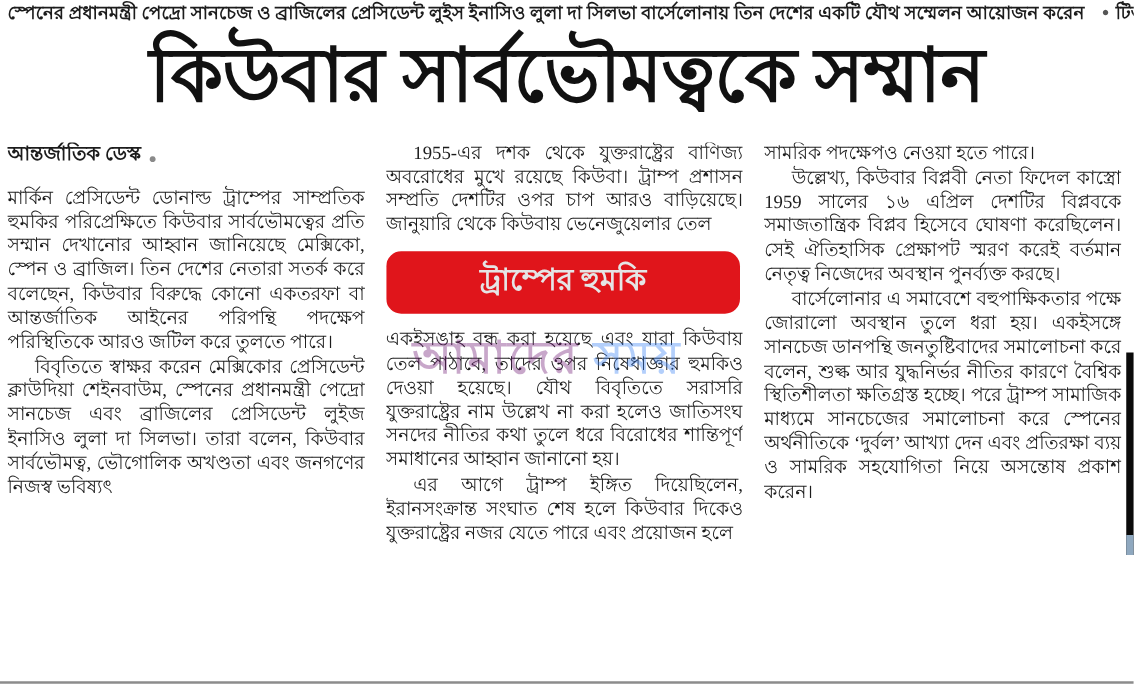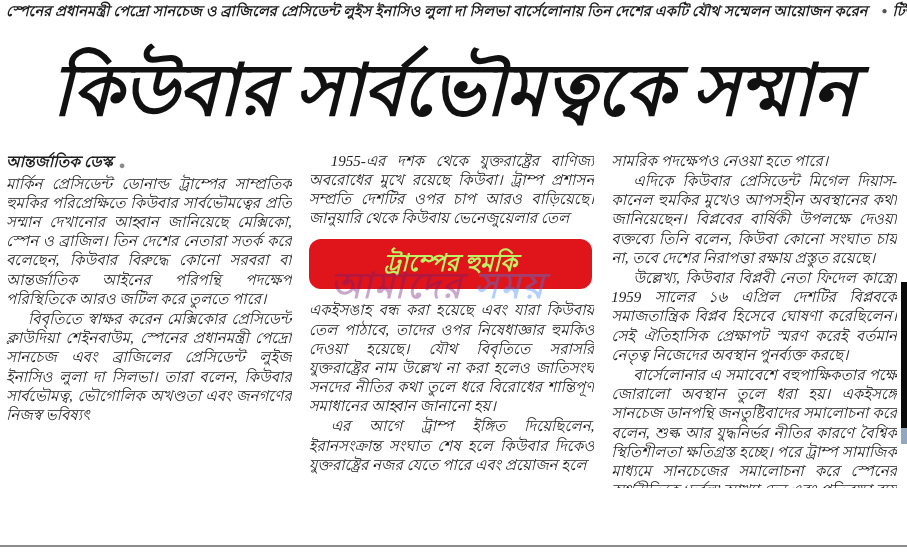--- a/index.html
+++ b/index.html
@@ -4,38 +4,38 @@
 <style>
   html,body{margin:0;padding:0;}
   body{
     width:907px;height:558px;
     background:#ffffff;
     font-family:"Liberation Serif","DejaVu Serif",serif;
     color:#1c1c1c;
     overflow:hidden;
     position:relative;
   }
-  .page{position:relative;width:907px;height:528px;font-style:italic;}
+  .page{position:relative;width:907px;height:528px;}
 
   
   .kicker{
     display:flex;justify-content:space-between;align-items:flex-start;
     padding:2px 10px 0 6px;
     font-size:14.5px;font-weight:bold;line-height:1.25;
     white-space:nowrap;
   }
   .kicker-caption{letter-spacing:0.1px;}
   .kicker-credit{display:flex;align-items:center;gap:5px;margin-left:14px;}
   .kicker-credit .bullet{font-size:10px;color:#555;line-height:1;}
 
   
   .headline{
-    margin:24px 0 4px 0;
+    margin:2px 0 4px 0;
     text-align:center;
-    font-size:72px;
+    font-size:60px;
     font-weight:bold;
     line-height:1.33;
     letter-spacing:-0.5px;
     color:#111;
   }
   .headline .hl-line{display:block;}
 
   
   .columns{
     display:flex;
@@ -49,30 +49,30 @@
     font-size:15px;
     line-height:1.28;
     text-align:justify;
     overflow:hidden;
   }
   .col p{margin:0 0 1px 0;}
   .col p.indent{text-indent:22px;}
   .byline{
     font-weight:bold;
     font-size:15.5px;
-    margin-bottom:3px;
+    margin-bottom:16px;
     display:flex;align-items:flex-end;gap:6px;
   }
   .byline .byline-bullet{color:#8a8a8a;font-size:11px;}
 
   
   .highlight{
     background:#e0151b;
     border-radius:12px;
-    color:#bef264;
+    color:#e5e5e5;
     font-weight:bold;
     font-size:24px;
     text-align:center;
     padding:9px 0 11px 0;
     margin:10px 2px 12px 0;
   }
 
   
   .watermark{
     position:absolute;
@@ -123,36 +123,35 @@
     <span class="hl-line">কিউবার সার্বভৌমত্বকে সম্মান</span>
   </h1>
 
   <div class="columns">
 
     <div class="col">
       <div class="byline">
         <span>আন্তর্জাতিক ডেস্ক</span>
         <span class="byline-bullet">●</span>
       </div>
-      <p>মার্কিন প্রেসিডেন্ট ডোনাল্ড ট্রাম্পের সাম্প্রতিক হুমকির পরিপ্রেক্ষিতে কিউবার সার্বভৌমত্বের প্রতি সম্মান দেখানোর আহ্বান জানিয়েছে মেক্সিকো, স্পেন ও ব্রাজিল। তিন দেশের নেতারা সতর্ক করে বলেছেন, কিউবার বিরুদ্ধে কোনো সরবরা বা আন্তর্জাতিক আইনের পরিপন্থি পদক্ষেপ পরিস্থিতিকে আরও জটিল করে তুলতে পারে।</p>
+      <p>মার্কিন প্রেসিডেন্ট ডোনাল্ড ট্রাম্পের সাম্প্রতিক হুমকির পরিপ্রেক্ষিতে কিউবার সার্বভৌমত্বের প্রতি সম্মান দেখানোর আহ্বান জানিয়েছে মেক্সিকো, স্পেন ও ব্রাজিল। তিন দেশের নেতারা সতর্ক করে বলেছেন, কিউবার বিরুদ্ধে কোনো একতরফা বা আন্তর্জাতিক আইনের পরিপন্থি পদক্ষেপ পরিস্থিতিকে আরও জটিল করে তুলতে পারে।</p>
       <p class="indent">বিবৃতিতে স্বাক্ষর করেন মেক্সিকোর প্রেসিডেন্ট ক্লাউদিয়া শেইনবাউম, স্পেনের প্রধানমন্ত্রী পেদ্রো সানচেজ এবং ব্রাজিলের প্রেসিডেন্ট লুইজ ইনাসিও লুলা দা সিলভা। তারা বলেন, কিউবার সার্বভৌমত্ব, ভৌগোলিক অখণ্ডতা এবং জনগণের নিজস্ব ভবিষ্যৎ</p>
     </div>
 
     <div class="col">
       <p class="indent">1955-এর দশক থেকে যুক্তরাষ্ট্রের বাণিজ্য অবরোধের মুখে রয়েছে কিউবা। ট্রাম্প প্রশাসন সম্প্রতি দেশটির ওপর চাপ আরও বাড়িয়েছে। জানুয়ারি থেকে কিউবায় ভেনেজুয়েলার তেল</p>
       <div class="highlight">
         <span>ট্রাম্পের হুমকি</span>
       </div>
       <p>একইসঙাহ বন্ধ করা হয়েছে এবং যারা কিউবায় তেল পাঠাবে, তাদের ওপর নিষেধাজ্ঞার হুমকিও দেওয়া হয়েছে। যৌথ বিবৃতিতে সরাসরি যুক্তরাষ্ট্রের নাম উল্লেখ না করা হলেও জাতিসংঘ সনদের নীতির কথা তুলে ধরে বিরোধের শান্তিপূর্ণ সমাধানের আহ্বান জানানো হয়।</p>
       <p class="indent">এর আগে ট্রাম্প ইঙ্গিত দিয়েছিলেন, ইরানসংক্রান্ত সংঘাত শেষ হলে কিউবার দিকেও যুক্তরাষ্ট্রের নজর যেতে পারে এবং প্রয়োজন হলে</p>
     </div>
 
     <div class="col">
       <p>সামরিক পদক্ষেপও নেওয়া হতে পারে।</p>
-      <p class="indent">এদিকে কিউবার প্রেসিডেন্ট মিগেল দিয়াস-কানেল হুমকির মুখেও আপসহীন অবস্থানের কথা জানিয়েছেন। বিপ্লবের বার্ষিকী উপলক্ষে দেওয়া বক্তব্যে তিনি বলেন, কিউবা কোনো সংঘাত চায় না, তবে দেশের নিরাপত্তা রক্ষায় প্রস্তুত রয়েছে।</p>
       <p class="indent">উল্লেখ্য, কিউবার বিপ্লবী নেতা ফিদেল কাস্ত্রো 1959 সালের ১৬ এপ্রিল দেশটির বিপ্লবকে সমাজতান্ত্রিক বিপ্লব হিসেবে ঘোষণা করেছিলেন। সেই ঐতিহাসিক প্রেক্ষাপট স্মরণ করেই বর্তমান নেতৃত্ব নিজেদের অবস্থান পুনর্ব্যক্ত করছে।</p>
       <p class="indent">বার্সেলোনার এ সমাবেশে বহুপাক্ষিকতার পক্ষে জোরালো অবস্থান তুলে ধরা হয়। একইসঙ্গে সানচেজ ডানপন্থি জনতুষ্টিবাদের সমালোচনা করে বলেন, শুল্ক আর যুদ্ধনির্ভর নীতির কারণে বৈশ্বিক স্থিতিশীলতা ক্ষতিগ্রস্ত হচ্ছে। পরে ট্রাম্প সামাজিক মাধ্যমে সানচেজের সমালোচনা করে স্পেনের অর্থনীতিকে ‘দুর্বল’ আখ্যা দেন এবং প্রতিরক্ষা ব্যয় ও সামরিক সহযোগিতা নিয়ে অসন্তোষ প্রকাশ করেন।</p>
     </div>
 
   </div>
 
   <div class="watermark">
     <span class="wm-green">আমাদের</span>
     <span class="wm-red">সময়</span>
   </div>

